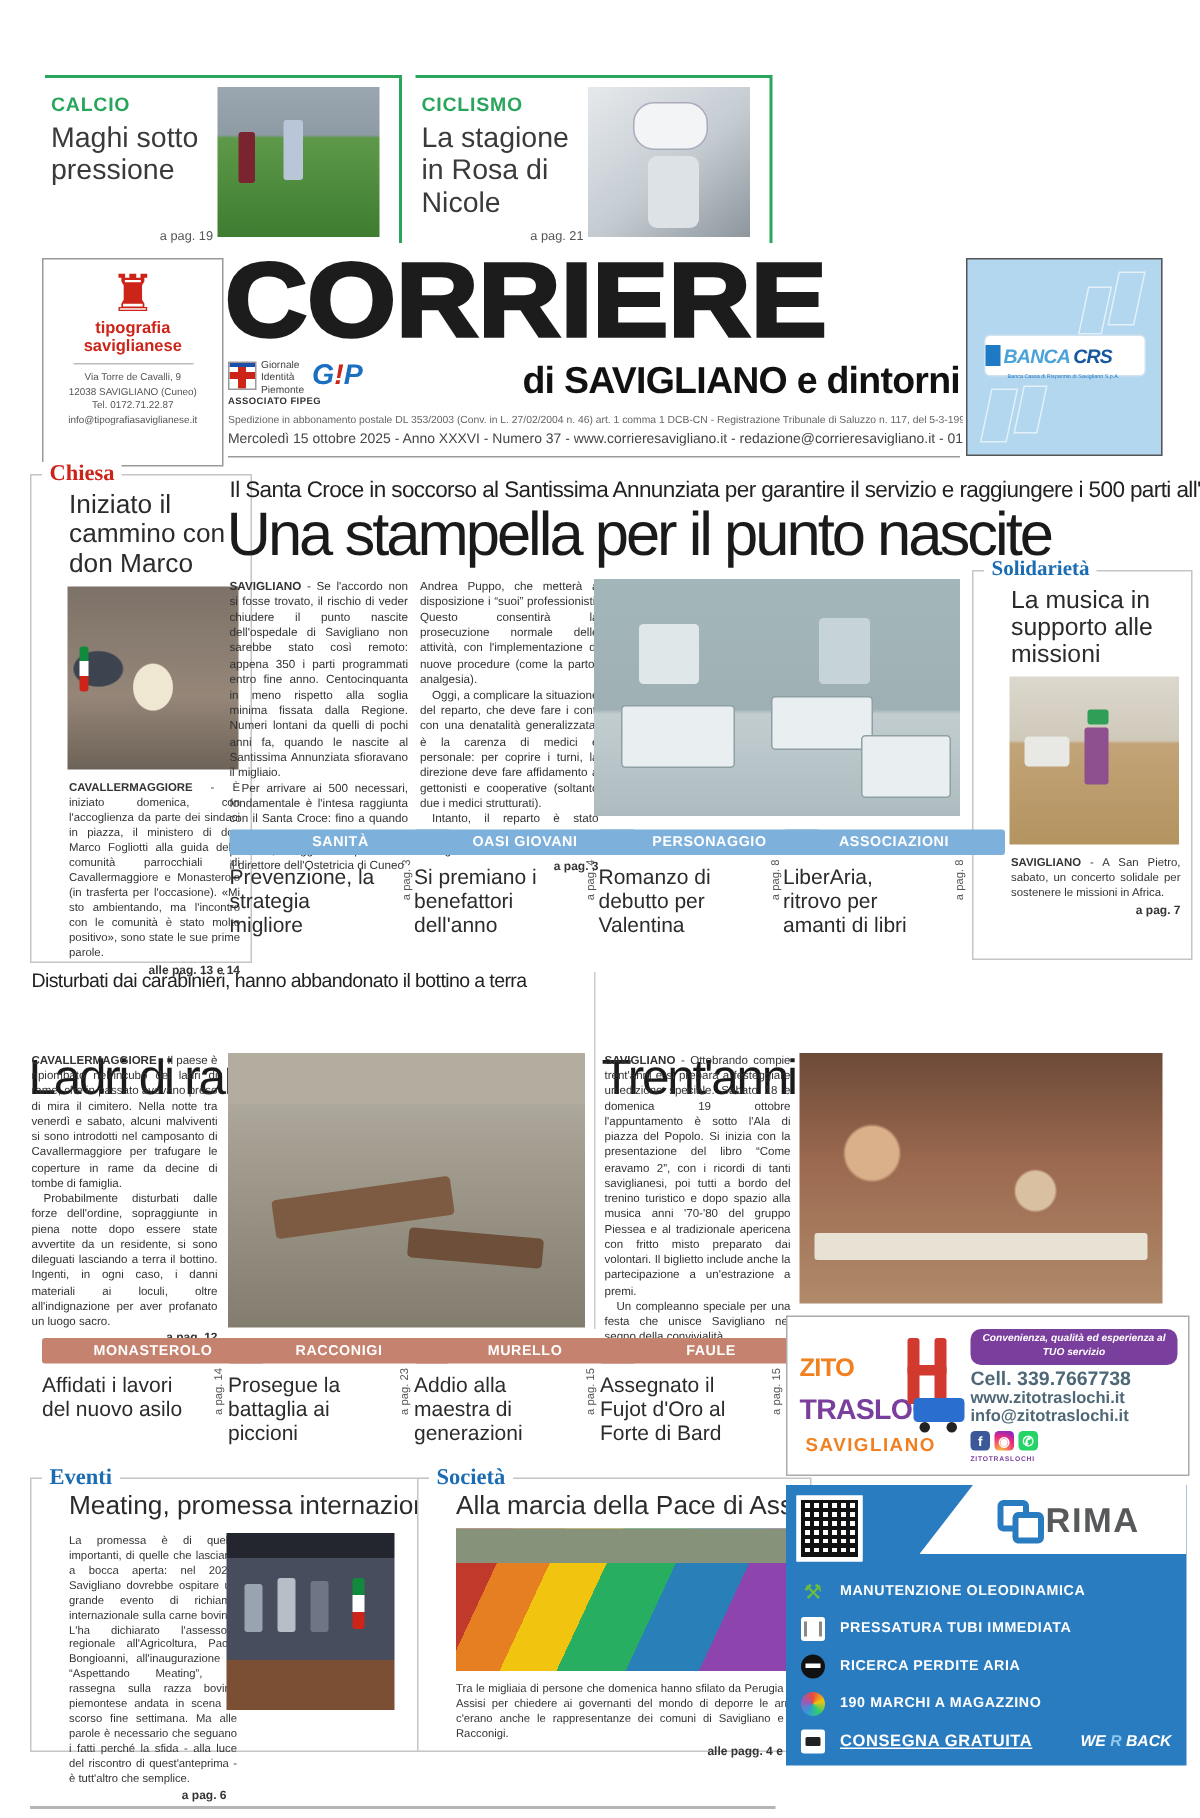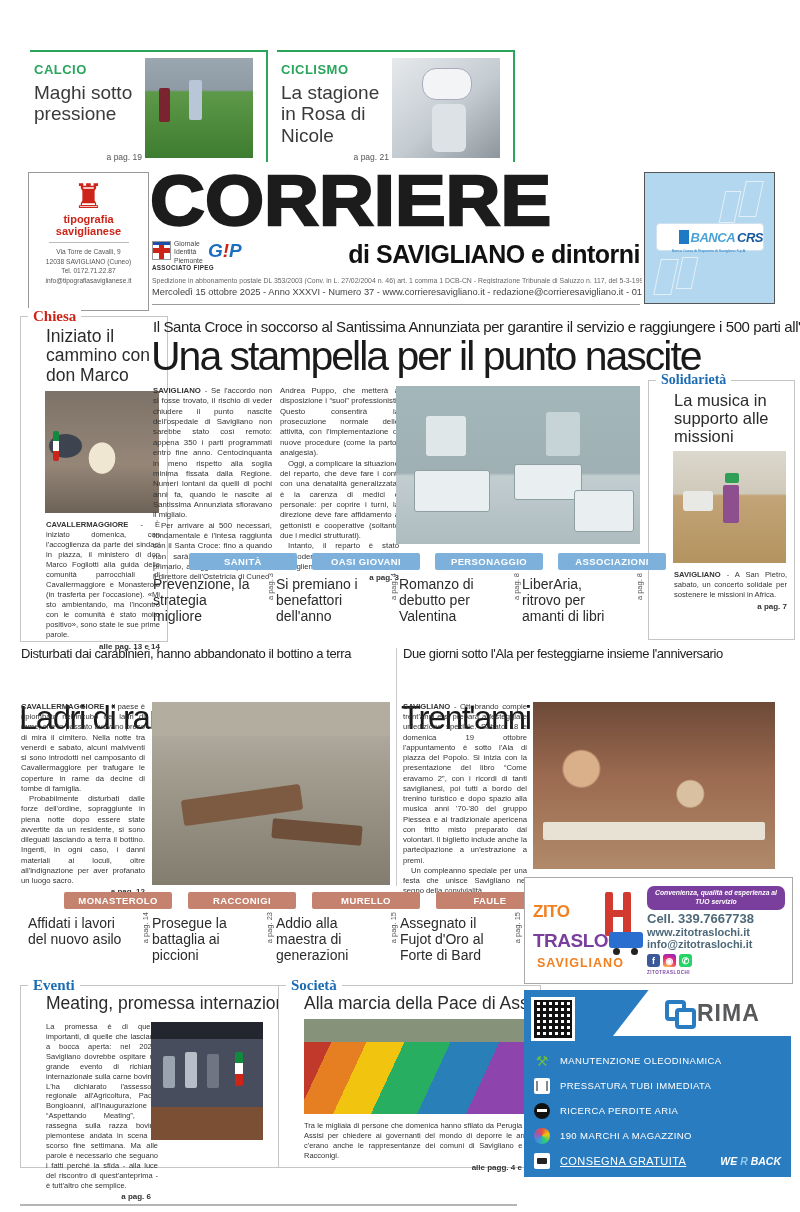--- a/index.html
+++ b/index.html
@@ -53,21 +53,21 @@
   .assoc-lines{position:absolute;left:22px;top:0;font-size:6.8px;color:#444;line-height:1.25;}
   .gip{position:absolute;left:56px;top:0px;font-size:19px;font-weight:bold;font-style:italic;}
   .gip .g{color:#1a6fc0;} .gip .i{color:#cc2418;} .gip .p{color:#1a6fc0;}
   .assoc-fipeg{position:absolute;left:0px;top:24px;font-size:6.3px;font-weight:bold;color:#333;letter-spacing:.3px;}
   .spedizione{position:absolute;left:152px;top:277px;width:490px;font-size:6.9px;color:#666;white-space:nowrap;overflow:hidden;}
   .dateline{position:absolute;left:152px;top:287px;width:490px;font-size:9.3px;color:#444;white-space:nowrap;overflow:hidden;}
   .mast-rule{position:absolute;left:152px;top:304px;width:488px;height:1px;background:#9a9a9a;}
   .banca{position:absolute;left:644px;top:172px;width:129px;height:130px;background:#b3d7ee;border:1px solid #555;}
   .banca-rect{position:absolute;border:1px solid #e3f0f8;transform:skewX(-12deg);}
   .banca-pill{position:absolute;left:11px;top:50px;width:106px;height:26px;background:#fff;border-radius:4px;
-              border:1px solid #d0e2ef;display:flex;align-items:center;justify-content:flex-end;gap:2px;}
+              border:1px solid #d0e2ef;display:flex;align-items:center;justify-content:flex-start;gap:2px;}
   .banca-sq{width:10px;height:14px;background:#1f7ac6;}
   .banca-b1{font-size:13px;font-weight:bold;font-style:italic;color:#4aa3d8;letter-spacing:-.5px;}
   .banca-b2{font-size:13px;font-weight:bold;font-style:italic;color:#15589e;letter-spacing:-.5px;}
   .banca-tag{position:absolute;left:11px;top:76px;width:106px;font-size:3.6px;color:#1f7ac6;text-align:center;}
   
   .sbox{position:absolute;border:1px solid #c5c5c5;background:#fff;padding-left:18px;}
   .slabel{position:absolute;top:-9px;left:7px;background:#fff;padding:0 5px;
           font-family:"Liberation Serif",serif;font-weight:bold;font-size:15px;}
   .red{color:#cc2418;} .blue{color:#1b6cb3;}
   .sb-head{font-size:17.5px;line-height:1.1;color:#2b2b2b;padding:10px 7px 4px 7px;}
@@ -78,21 +78,21 @@
   .kicker{position:absolute;font-size:13px;letter-spacing:-.4px;color:#222;white-space:nowrap;}
   .headline-xl{position:absolute;font-size:41px;letter-spacing:-2px;color:#1a1a1a;white-space:nowrap;}
   .headline-l{position:absolute;font-size:33px;letter-spacing:-1.5px;color:#1a1a1a;white-space:nowrap;margin-top:40px;}
   .bodycol{position:absolute;font-size:7.8px;line-height:1.33;color:#333;text-align:justify;}
   .bodycol p{margin:0 0 0 0;}
   .bodycol p.ind{text-indent:8px;}
   .bodycol .pr{font-weight:bold;text-align:right;font-size:8px;margin-top:1px;}
   
   .chip-item{position:absolute;width:120px;height:88px;}
   .chip{display:inline-block;min-width:104px;text-align:center;color:#fff;font-weight:bold;
-        font-size:9.5px;padding:3px 2px;border-radius:2px;letter-spacing:.4px;margin-left:36px;}
+        font-size:9.5px;padding:3px 22px;border-radius:2px;letter-spacing:.4px;}
   .chip-blue{background:#7db1dc;} .chip-pink{background:#c5826f;}
   .chip-head{margin-top:6px;width:100px;font-size:14px;line-height:1.15;color:#2b2b2b;}
   .vref{position:absolute;right:-2px;top:22px;writing-mode:vertical-rl;transform:rotate(180deg);
         font-size:7.5px;color:#555;}
   .vline-mid{position:absolute;left:396px;top:648px;width:1px;height:238px;background:#ccc;}
   
   .zito{position:absolute;left:524px;top:877px;width:267px;height:105px;border:1px solid #aaa;background:#fff;}
   .z-b1{position:absolute;left:8px;top:24px;font-size:17px;font-weight:bold;color:#f08020;letter-spacing:-.5px;}
   .z-b2{position:absolute;left:8px;top:52px;font-size:19px;font-weight:bold;color:#7a3f9d;letter-spacing:-.5px;}
   .z-b3{position:absolute;left:12px;top:78px;font-size:12.5px;font-weight:bold;color:#f08020;letter-spacing:1px;}
@@ -112,21 +112,21 @@
       repeating-linear-gradient(0deg,#111 0 3px,transparent 3px 6px),
       repeating-linear-gradient(90deg,#111 0 3px,transparent 3px 6px),#fff;
       border:3px solid #fff;}
   .rima-banner{position:absolute;right:0;top:0;width:178px;height:46px;background:#fff;
                clip-path:polygon(20% 0,100% 0,100% 100%,0 100%);}
   .rima-sq{position:absolute;border:4px solid #2a7cc0;border-radius:4px;width:13px;height:13px;background:transparent;}
   .rima-word{position:absolute;left:84px;top:10px;font-size:23px;font-weight:bold;color:#58595b;letter-spacing:1px;}
   .rima-list{position:absolute;left:10px;top:58px;}
   .rima-row{display:flex;align-items:center;gap:10px;height:25px;}
   .rima-ic{width:16px;height:16px;flex:0 0 16px;display:flex;align-items:center;justify-content:center;}
-  .rima-txt{color:#fff;font-weight:normal;font-size:9.5px;letter-spacing:.4px;white-space:nowrap;}
+  .rima-txt{color:#fff;font-weight:bold;font-size:9.5px;letter-spacing:.4px;white-space:nowrap;}
   .rima-txt.u{text-decoration:underline;font-size:11px;}
   .werback{position:absolute;right:10px;bottom:10px;font-size:10.5px;font-weight:bold;font-style:italic;color:#fff;}
   .werback .r{color:#8ec8ef;}
   .bottom-rule{position:absolute;left:20px;top:1204px;width:497px;height:2px;background:#b5b5b5;}
 </style>
 </head>
 <body>
 
 <div id="page">
 
@@ -274,21 +274,20 @@
     <p><span class="dl">CAVALLERMAGGIORE</span> <span>- Il paese è ripiombato nell'incubo dei ladri di rame, che in passato avevano preso di mira il cimitero. Nella notte tra venerdì e sabato, alcuni malviventi si sono introdotti nel camposanto di Cavallermaggiore per trafugare le coperture in rame da decine di tombe di famiglia.</span></p>
     <p class="ind">Probabilmente disturbati dalle forze dell'ordine, sopraggiunte in piena notte dopo essere state avvertite da un residente, si sono dileguati lasciando a terra il bottino. Ingenti, in ogni caso, i danni materiali ai loculi, oltre all'indignazione per aver profanato un luogo sacro.</p>
     <div class="pr">a pag. 12</div>
   </div>
   <div class="ph ph-rame" style="position:absolute;left:152px;top:702px;width:238px;height:183px">
     <div class="fig" style="left:30px;top:90px;width:120px;height:26px;background:#7d5b43;transform:rotate(-8deg);border-radius:3px"></div>
     <div class="fig" style="left:120px;top:120px;width:90px;height:20px;background:#6e4f3a;transform:rotate(5deg);border-radius:3px"></div>
     <div class="fig" style="left:0;top:0;width:238px;height:34px;background:#b3ada0"></div>
   </div>
 
-  <div class="kicker" style="left:403px;top:646px;width:372px">Due giorni sotto l'Ala per festeggiarne insieme l'anniversario</div>
   <div class="headline-l" style="left:401px;top:659px;width:380px">Trent'anni di Ottobrando</div>
   <div class="bodycol" style="left:403px;top:702px;width:124px;font-size:7.7px">
     <p><span class="dl">SAVIGLIANO</span> <span>- Ottobrando compie trent'anni e si prepara a festeggiare un'edizione speciale. Sabato 18 e domenica 19 ottobre l'appuntamento è sotto l'Ala di piazza del Popolo. Si inizia con la presentazione del libro “Come eravamo 2”, con i ricordi di tanti saviglianesi, poi tutti a bordo del trenino turistico e dopo spazio alla musica anni '70-'80 del gruppo Piessea e al tradizionale apericena con fritto misto preparato dai volontari. Il biglietto include anche la partecipazione a un'estrazione a premi.</span></p>
     <p class="ind">Un compleanno speciale per una festa che unisce Savigliano nel segno della convivialità.</p>
     <div class="pr">a pag. 9</div>
   </div>
   <div class="ph ph-otto" style="position:absolute;left:533px;top:702px;width:242px;height:167px">
     <div class="fig" style="left:10px;top:120px;width:222px;height:18px;background:#e8e2d4;border-radius:2px"></div>
   </div>
 

